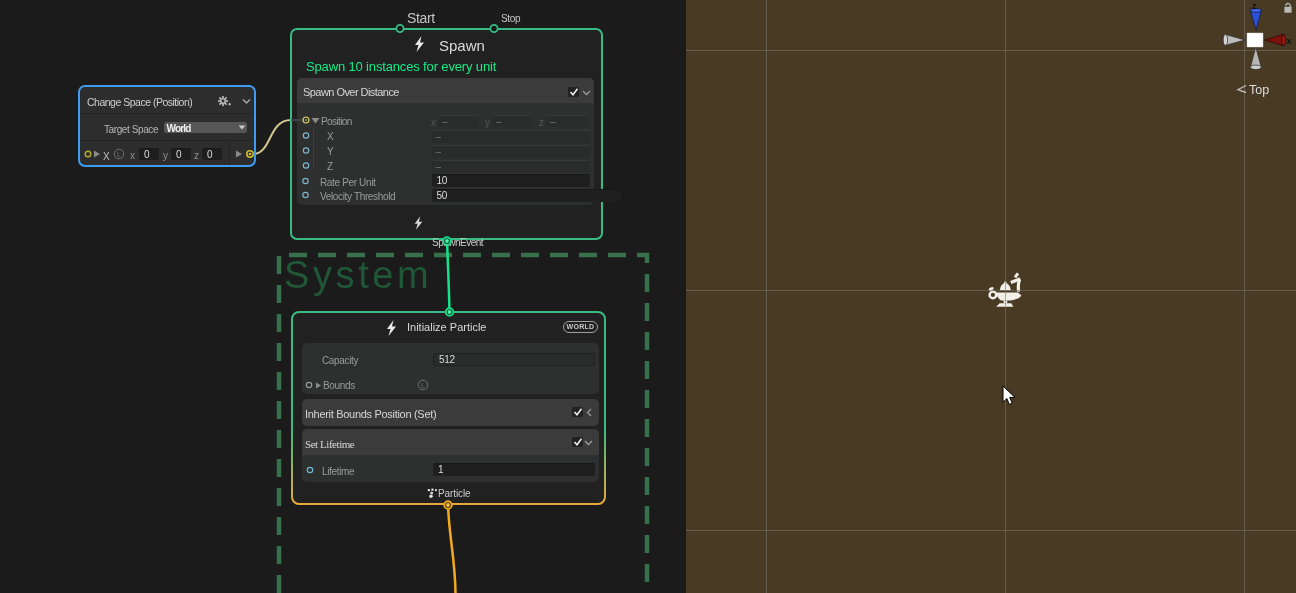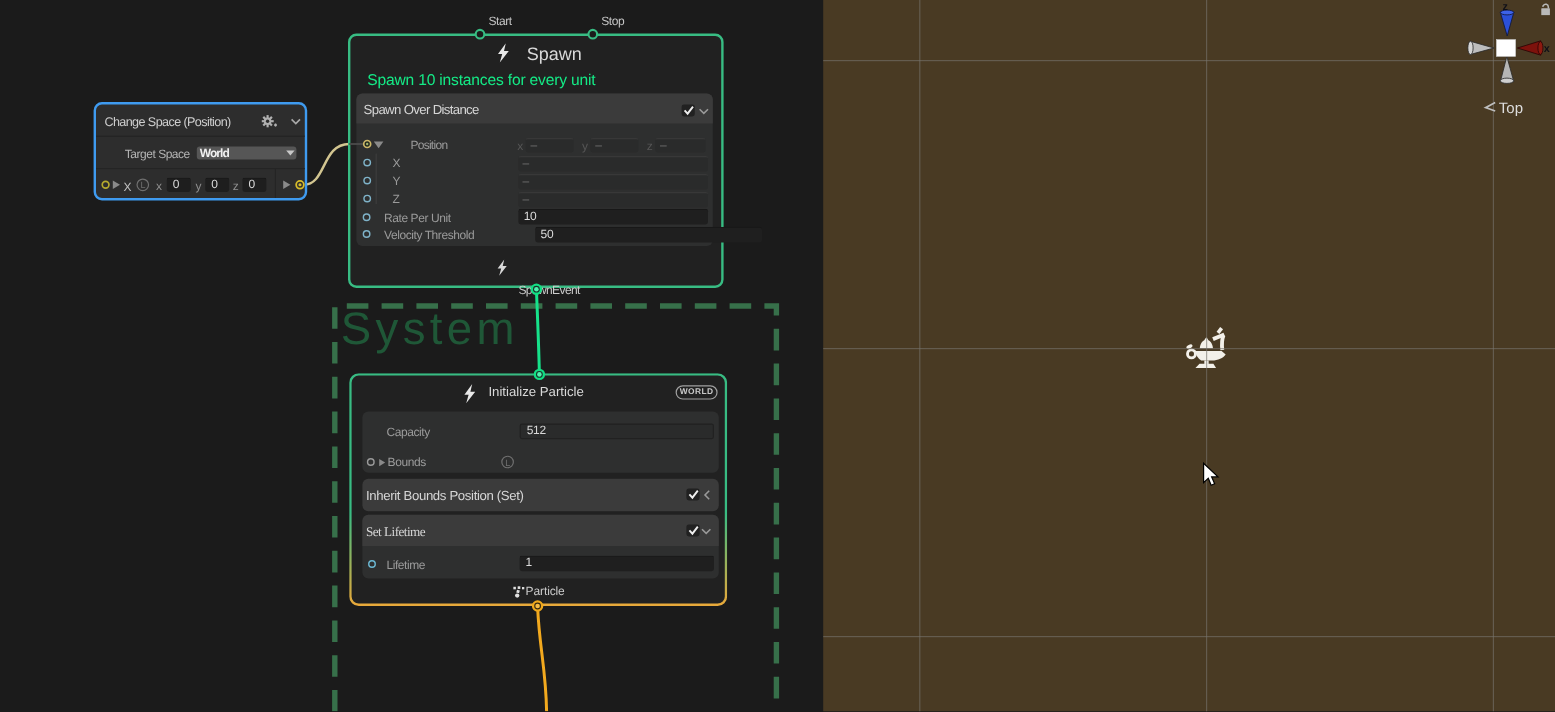--- a/index.html
+++ b/index.html
@@ -89,21 +89,21 @@
   </svg>
   <div class="abs" style="left:284px;top:256px;color:#1f5737;font-size:38px;line-height:38px;letter-spacing:3.6px;">System</div>
 
   <svg class="abs" style="left:0;top:0" width="686" height="593" viewBox="0 0 686 593">
     <path d="M 253 154 C 272 154 268 120 291 120" fill="none" stroke="#d2c590" stroke-width="2"></path>
     <path d="M 447 241 C 448 265 449 290 449.5 312" fill="none" stroke="#16e28a" stroke-width="2.5"></path>
     <path d="M 448 506 C 449.5 540 455 558 455.5 593" fill="none" stroke="#f2a91e" stroke-width="2.5"></path>
   </svg>
 
   <div class="node" style="left:290px;top:28px;width:313px;height:212px;background:#212121;border:2px solid #38bc83;box-sizing:border-box;"></div>
-  <div class="lbl" style="left:407px;top:13px;color:#c6c6c6;font-size:10px;">Start</div>
+  <div class="lbl" style="left:407px;top:13px;color:#c6c6c6;font-size:14px;">Start</div>
   <div class="lbl" style="left:501px;top:13px;color:#c6c6c6;font-size:10px;">Stop</div>
 
   <svg class="abs" style="left:413px;top:36px" width="13" height="16" viewBox="0 0 13 16">
     <path d="M 8.5 0 L 2 9 L 5.5 9 L 3.5 16 L 11 6.5 L 7 6.5 Z" fill="#e8e8e8"></path>
   </svg>
   <div class="abs" style="left:439px;top:37px;color:#d9d9d9;font-size:15px;">Spawn</div>
   <div class="abs" style="left:306px;top:59px;color:#14ea86;font-size:13px;letter-spacing:-0.15px;">Spawn 10 instances for every unit</div>
 
   <div class="abs" style="left:296.5px;top:78px;width:297px;height:127px;background:#2e2f2f;border-radius:5px;"></div>
   <div class="abs" style="left:296.5px;top:78px;width:297px;height:25px;background:#3b3b3b;border-radius:5px 5px 0 0;"></div>
@@ -112,41 +112,41 @@
   <svg class="abs" style="left:569px;top:87px" width="10" height="10" viewBox="0 0 10 10">
     <path d="M 1.5 5 L 4 7.7 L 8.5 1.8" fill="none" stroke="#eeeeee" stroke-width="1.6"></path>
   </svg>
   <svg class="abs" style="left:582px;top:90px" width="9" height="6" viewBox="0 0 9 6">
     <path d="M 1 1 L 4.5 4.5 L 8 1" fill="none" stroke="#9a9a9a" stroke-width="1.3"></path>
   </svg>
 
   <svg class="abs" style="left:311px;top:116.5px" width="9" height="7" viewBox="0 0 9 7">
     <path d="M 0.5 1 L 8.5 1 L 4.5 6.5 Z" fill="#8a8a8a"></path>
   </svg>
-  <div class="lbl" style="left:321px;top:116px;letter-spacing:-0.6px;margin-left:21px;">Position</div>
+  <div class="lbl" style="left:321px;top:116px;letter-spacing:-0.6px;">Position</div>
   <div class="lbl" style="left:431px;top:116.5px;color:#565656;font-size:10px;">x</div>
   <div class="dfld" style="left:438px;top:114.5px;width:40px;height:12px;">–</div>
   <div class="lbl" style="left:485px;top:116.5px;color:#565656;font-size:10px;">y</div>
   <div class="dfld" style="left:492px;top:114.5px;width:40px;height:12px;">–</div>
   <div class="lbl" style="left:539px;top:116.5px;color:#565656;font-size:10px;">z</div>
   <div class="dfld" style="left:546px;top:114.5px;width:42px;height:12px;">–</div>
 
   <div class="abs" style="left:313px;top:128px;width:1px;height:42px;background:#3c3c3c;"></div>
 
   <div class="lbl" style="left:327px;top:131px;">X</div>
   <div class="dfld" style="left:431.5px;top:129.5px;width:158px;height:13px;">–</div>
   <div class="lbl" style="left:327px;top:146px;">Y</div>
   <div class="dfld" style="left:431.5px;top:144.5px;width:158px;height:13px;">–</div>
   <div class="lbl" style="left:327px;top:161px;">Z</div>
   <div class="dfld" style="left:431.5px;top:159.5px;width:158px;height:13px;">–</div>
 
   <div class="lbl" style="left:320px;top:176.5px;">Rate Per Unit</div>
   <div class="fld" style="left:431.5px;top:174px;width:158px;height:13px;">10</div>
   <div class="lbl" style="left:320px;top:191px;">Velocity Threshold</div>
-  <div class="fld" style="left:431.5px;top:188.5px;width:189px;height:13px;margin-left:14px;">50</div>
+  <div class="fld" style="left:431.5px;top:188.5px;width:189px;height:13px;">50</div>
 
   <svg class="abs" style="left:413px;top:216px" width="11" height="14" viewBox="0 0 13 16">
     <path d="M 8.5 0 L 2 9 L 5.5 9 L 3.5 16 L 11 6.5 L 7 6.5 Z" fill="#d8d8d8"></path>
   </svg>
   <div class="abs" style="left:432px;top:237px;color:#cccccc;font-size:10px;letter-spacing:-0.5px;">SpawnEvent</div>
 
   <div class="node" style="left:78px;top:85px;width:178px;height:82px;background:#2d2d2d;border:2px solid #3f9bf0;box-sizing:border-box;"></div>
   <div class="abs" style="left:87px;top:96px;color:#cfcfcf;font-size:10.5px;letter-spacing:-0.5px;">Change Space (Position)</div>
   <svg class="abs" style="left:218px;top:95px" width="13" height="12" viewBox="0 0 13 12">
     <g fill="#b0b0b0">

